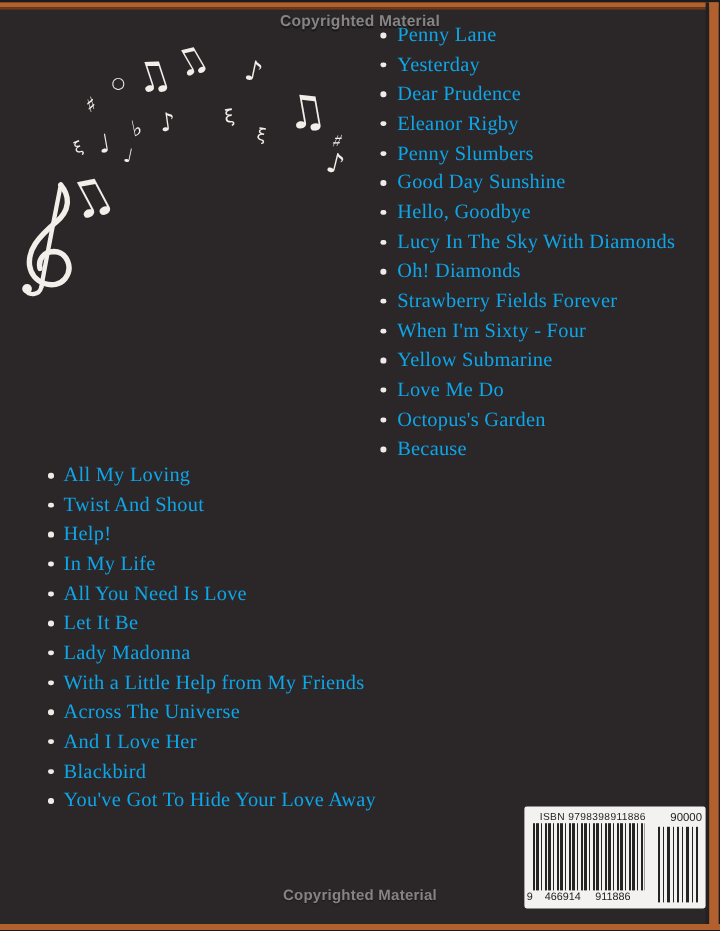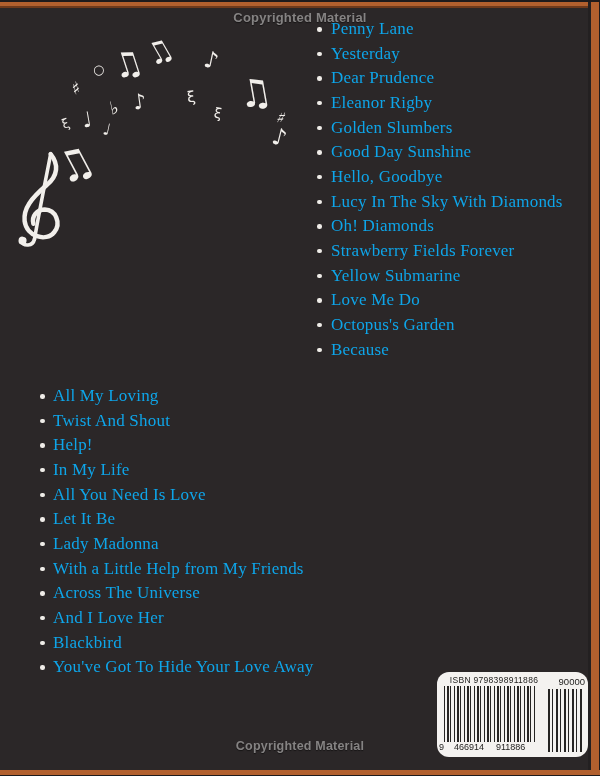--- a/index.html
+++ b/index.html
@@ -62,21 +62,21 @@
   .n12{left:133px;top:92px;font-size:21px;transform:rotate(-8deg);}
   .n13{left:62px;top:117px;font-size:13px;transform:rotate(-20deg);}
   .n14{left:82px;top:110px;font-size:21px;transform:rotate(-10deg);}
   .n15{left:103px;top:122px;font-size:16px;transform:rotate(12deg);}
   .n16{left:56px;top:144px;font-size:42px;transform:rotate(-28deg);}
   .clef{position:absolute;left:12px;top:148px;width:60px;height:108px;z-index:1;transform:rotate(6deg);}
 
   
   .barcode-box{
     position:absolute;left:437px;top:672px;width:151px;height:85px;
-    background:#F4F2F0;border-radius:12px;z-index:3;
+    background:#F4F2F0;border-radius:2px;z-index:3;
     font-family:"Liberation Sans", sans-serif;color:#1E1D1C;
   }
   .isbn-label{
     position:absolute;left:2px;top:3px;width:110px;text-align:center;
     font-size:8.5px;letter-spacing:.3px;white-space:nowrap;
   }
   .main-bars{
     position:absolute;left:7px;top:14px;width:93px;height:56px;
     background:repeating-linear-gradient(90deg,
       #262423 0 1.5px, transparent 1.5px 3px,
@@ -140,26 +140,27 @@
     </g>
     <circle cx="13" cy="105" r="4.5" fill="#F2EFEB"></circle>
   </svg>
 </div>
 
 <ul class="songs songs-right">
   <li>Penny Lane</li>
   <li>Yesterday</li>
   <li>Dear Prudence</li>
   <li>Eleanor Rigby</li>
-  <li>Golden Slumbers</li>
+  <li>Penny Slumbers</li>
   <li>Good Day Sunshine</li>
   <li>Hello, Goodbye</li>
   <li>Lucy In The Sky With Diamonds</li>
   <li>Oh! Diamonds</li>
   <li>Strawberry Fields Forever</li>
+  <li>When I'm Sixty - Four</li>
   <li>Yellow Submarine</li>
   <li>Love Me Do</li>
   <li>Octopus's Garden</li>
   <li>Because</li>
 </ul>
 
 <ul class="songs songs-left">
   <li>All My Loving</li>
   <li>Twist And Shout</li>
   <li>Help!</li>

